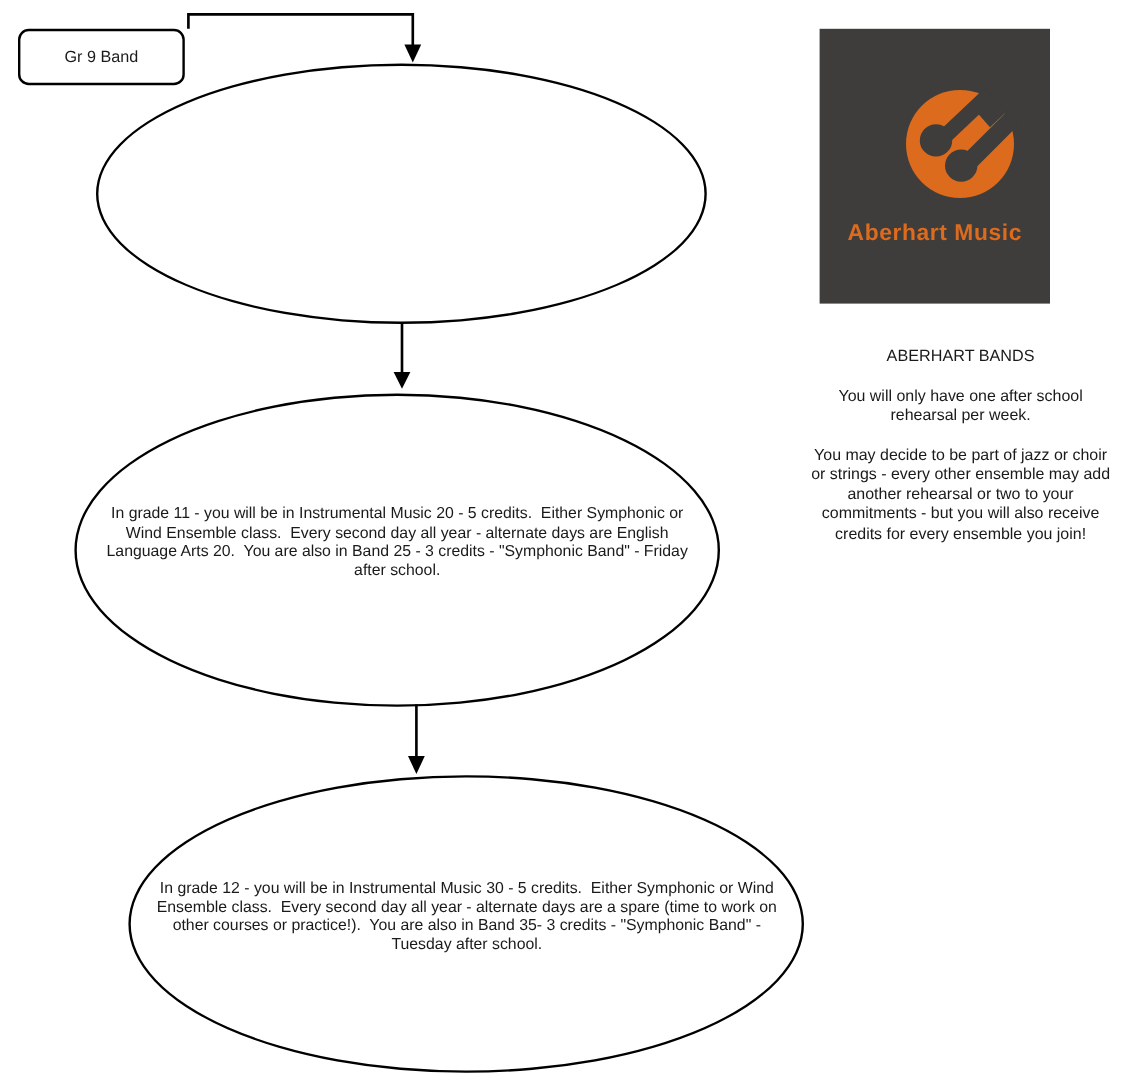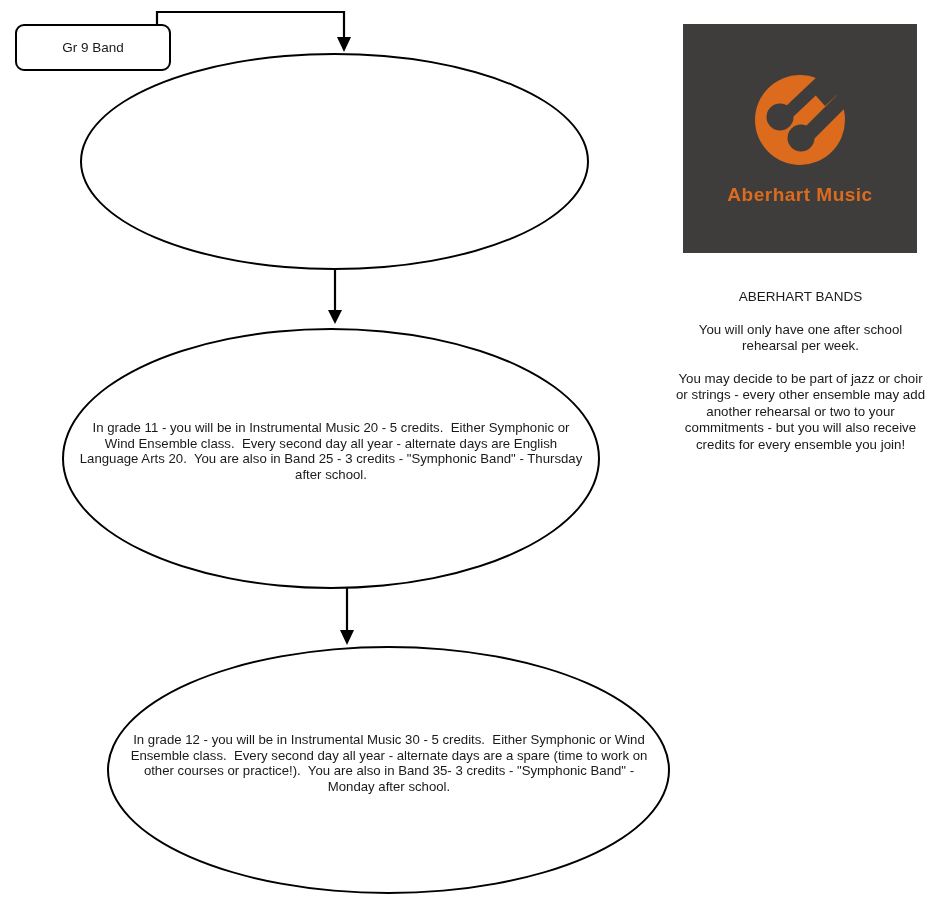--- a/index.html
+++ b/index.html
@@ -5,21 +5,21 @@
   html,body{margin:0;padding:0;}
   body{
     width:951px;height:909px;position:relative;background:#ffffff;
     font-family:"Liberation Sans","DejaVu Sans",sans-serif;color:#1a1a1a;
     overflow:hidden;
   }
   .canvas{position:absolute;left:0;top:0;width:951px;height:909px;}
   .connectors{position:absolute;left:0;top:0;pointer-events:none;}
 
   .start-box{
-    position:absolute;left:15px;top:24px;width:156px;height:47px;
+    position:absolute;left:15px;top:24px;width:139px;height:47px;
     border:2.5px solid #000;border-radius:9px;box-sizing:border-box;
     display:flex;align-items:center;justify-content:center;
     font-size:13.5px;background:#fff;
   }
 
   .ellipse{
     position:absolute;border:2.5px solid #000;border-radius:50%;
     box-sizing:border-box;background:transparent;
   }
   .e1{left:80px;top:53px;width:509px;height:217px;}
@@ -28,21 +28,21 @@
 
   .node-text{
     position:absolute;text-align:center;font-size:13.2px;line-height:15.7px;
     white-space:pre-wrap;
   }
   .t1{left:75px;top:133px;width:520px;}
   .t2{left:36px;top:420px;width:590px;}
   .t3{left:96px;top:732px;width:586px;}
 
   .logo-card{
-    position:absolute;left:683px;top:24px;width:234px;height:229px;
+    position:absolute;left:683px;top:24px;width:192px;height:229px;
     background:#3E3D3B;
   }
   .logo-mark{position:absolute;left:65px;top:42px;}
   .brand{
     position:absolute;left:0;top:160px;width:100%;text-align:center;
     color:#DC6B1E;font-weight:bold;font-size:19px;letter-spacing:0.5px;
   }
 
   .side-heading{
     position:absolute;left:645px;top:290px;width:311px;text-align:center;
@@ -75,28 +75,28 @@
 
   <div class="start-box">
     <span>Gr 9 Band</span>
   </div>
 
   <div class="ellipse e1"></div>
 
   <div class="ellipse e2"></div>
   <div class="node-text t2">In grade 11 - you will be in Instrumental Music 20 - 5 credits.  Either Symphonic or
 Wind Ensemble class.  Every second day all year - alternate days are English
-Language Arts 20.  You are also in Band 25 - 3 credits - "Symphonic Band" - Thursday
+Language Arts 20.  You are also in Band 25 - 3 credits - "Symphonic Band" - Friday
 after school.</div>
 
   <div class="ellipse e3"></div>
   <div class="node-text t3">In grade 12 - you will be in Instrumental Music 30 - 5 credits.  Either Symphonic or Wind
 Ensemble class.  Every second day all year - alternate days are a spare (time to work on
 other courses or practice!).  You are also in Band 35- 3 credits - "Symphonic Band" -
-Monday after school.</div>
+Tuesday after school.</div>
 
   <div class="logo-card">
     <svg class="logo-mark" width="104" height="104" viewBox="0 0 104 104">
       <circle cx="52" cy="54" r="45" fill="#DC6B1E"></circle>
       <g fill="#3E3D3B">
         <polygon points="36,42 73,7 82,16 45,51"></polygon>
         <polygon points="74,9 91,27 77,40 62,23"></polygon>
         <circle cx="32" cy="51" r="13.5"></circle>
         <polygon points="50,68 92,26 102,37 60,79"></polygon>
         <circle cx="53" cy="72" r="13.5"></circle>

